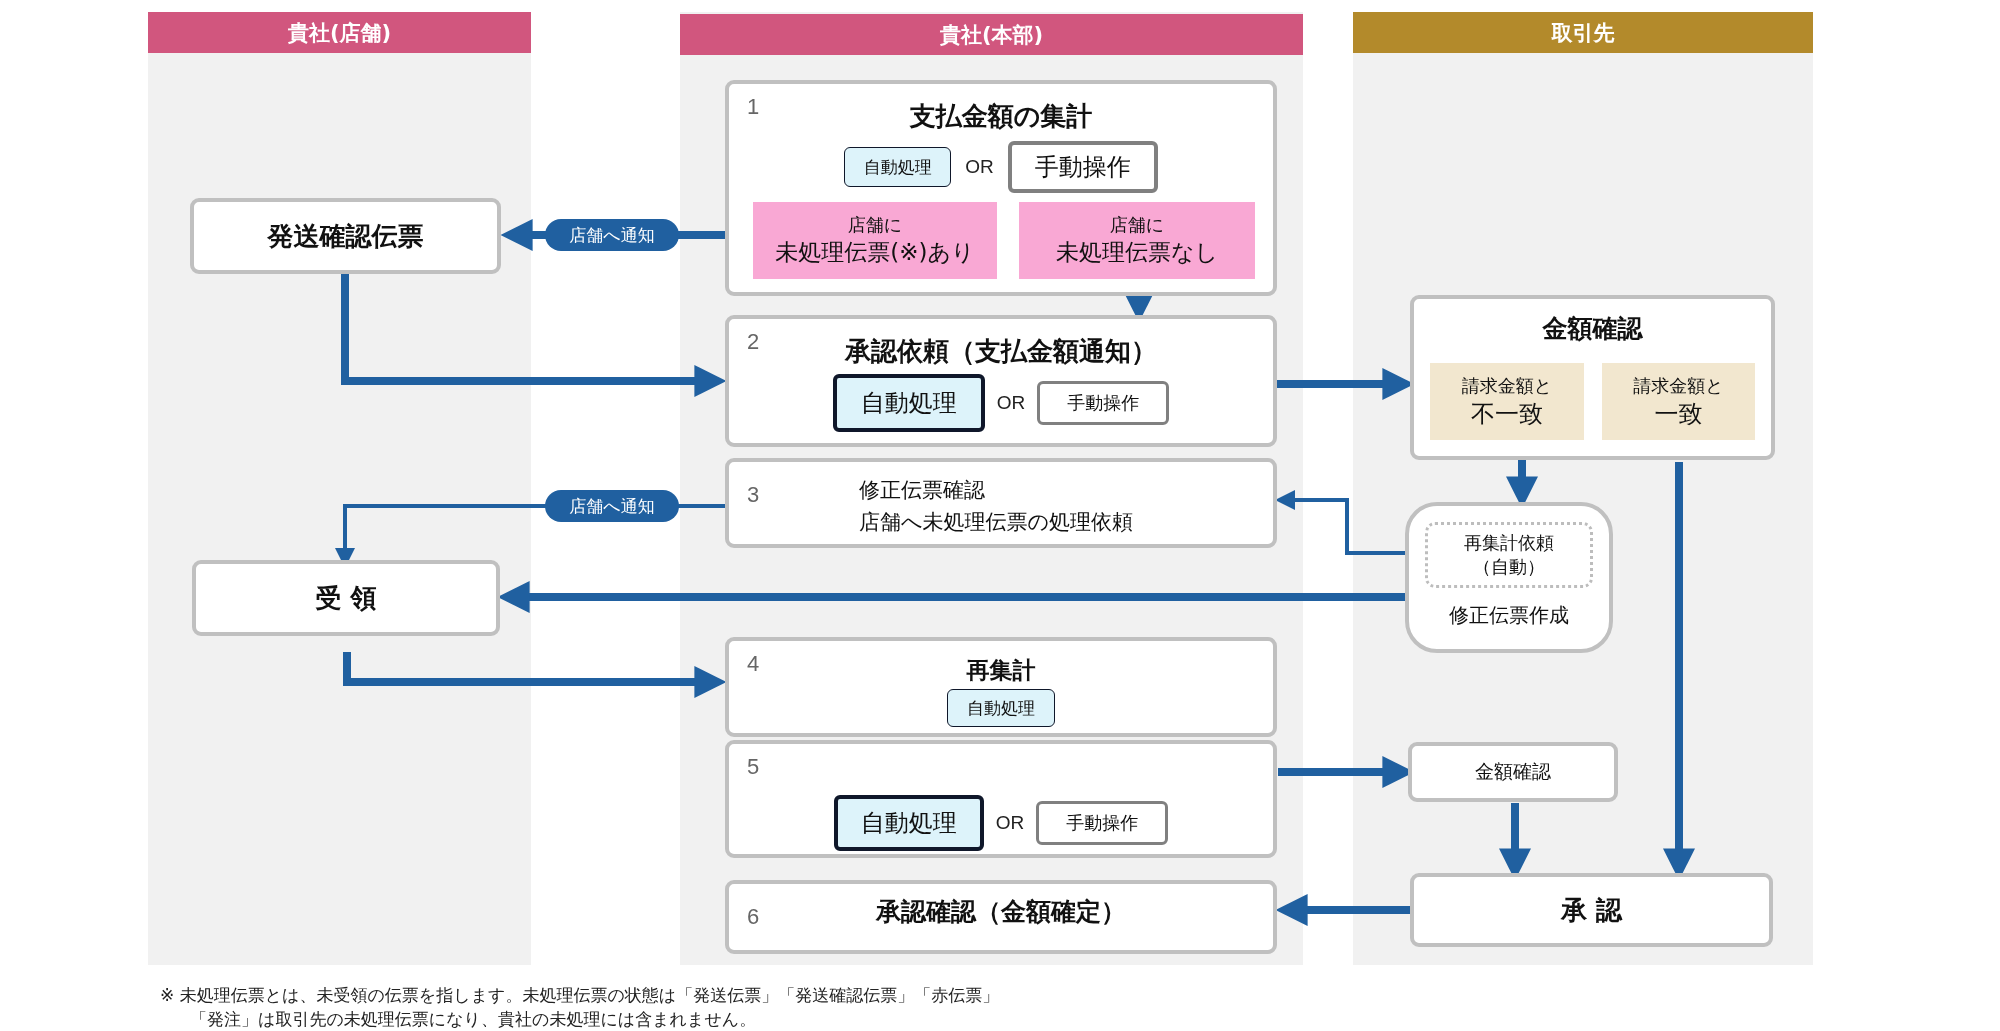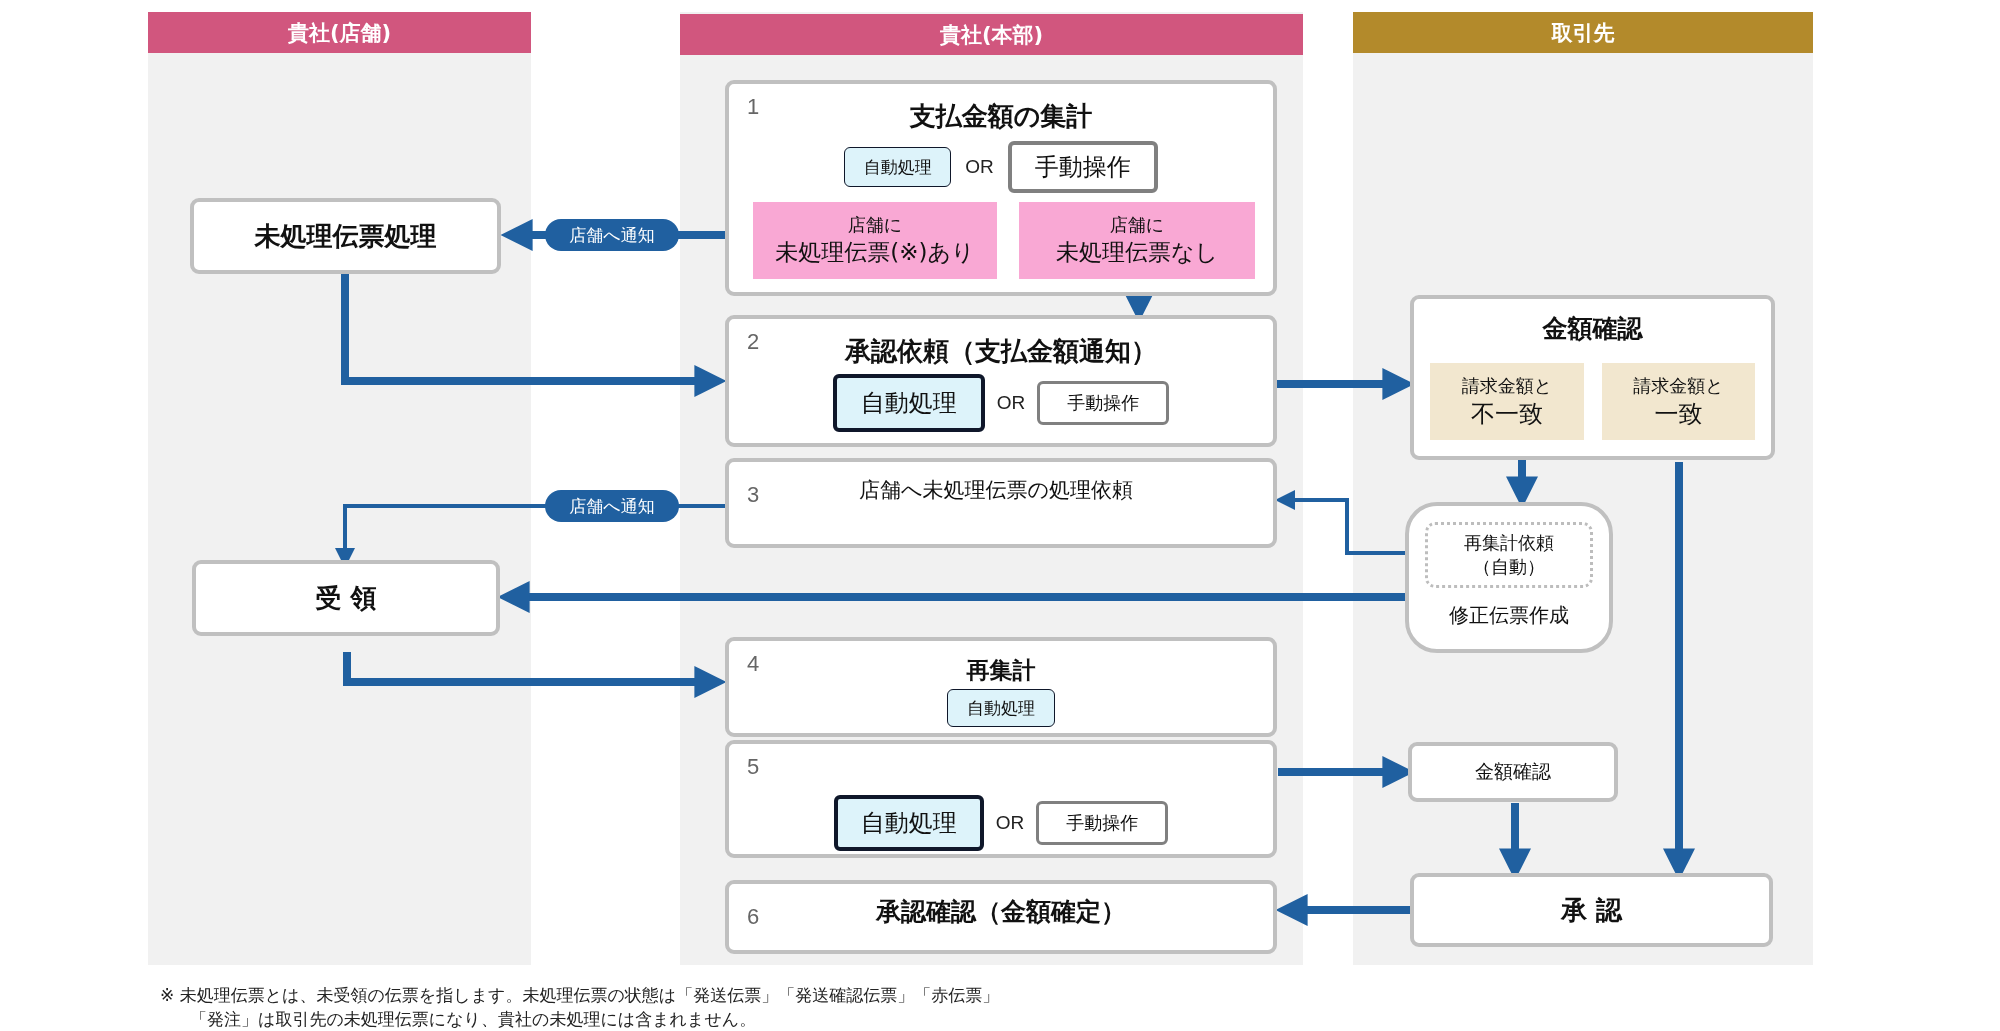--- a/index.html
+++ b/index.html
@@ -70,21 +70,21 @@
     <path d="M1679,462 L1679,866" stroke-width="8" marker-end="url(#ah)"></path>
 
     <path d="M1410,910 L1290,910" stroke-width="8" marker-end="url(#ah)"></path>
   </g>
 </svg>
 
 <div class="abs pill" style="left:545px; top:219px; width:134px; height:32px;">店舗へ通知</div>
 <div class="abs pill" style="left:545px; top:490px; width:134px; height:32px;">店舗へ通知</div>
 
 <div class="abs box center" style="left:190px; top:198px; width:311px; height:76px;">
-  <span class="title" style="font-size:26px;">未処理伝票処理</span>
+  <span class="title" style="font-size:26px;">発送確認伝票</span>
 </div>
 <div class="abs box center" style="left:192px; top:560px; width:308px; height:76px;">
   <span class="title" style="font-size:26px;">受 領</span>
 </div>
 
 <div class="abs box" style="left:725px; top:80px; width:552px; height:216px;">
   <span class="num">1</span>
   <div class="abs center title" style="left:0; top:14px; width:544px; height:36px; font-size:26px;">支払金額の集計</div>
   <div class="abs center" style="left:0; top:60px; width:544px; height:46px; gap:14px;">
     <span class="auto-chip" style="width:105px; height:38px; font-size:17px;">自動処理</span>
@@ -107,20 +107,21 @@
   <div class="abs center" style="left:0; top:58px; width:544px; height:52px; gap:12px;">
     <span class="auto-chip" style="width:144px; height:50px; font-size:24px; border-width:4px;">自動処理</span>
     <span class="or">OR</span>
     <span class="manual-chip" style="width:126px; height:38px; font-size:18px;">手動操作</span>
   </div>
 </div>
 
 <div class="abs box" style="left:725px; top:458px; width:552px; height:90px;">
   <span class="num" style="top:20px;">3</span>
   <div class="abs" style="left:130px; top:12px; font-size:21px; line-height:32px;">
+    <div>修正伝票確認</div>
     <div>店舗へ未処理伝票の処理依頼</div>
   </div>
 </div>
 
 <div class="abs box" style="left:725px; top:637px; width:552px; height:100px;">
   <span class="num">4</span>
   <div class="abs center title" style="left:0; top:14px; width:544px; height:30px; font-size:23px;">再集計</div>
   <div class="abs center" style="left:0; top:48px; width:544px; height:38px;">
     <span class="auto-chip" style="width:106px; height:36px; font-size:17px;">自動処理</span>
   </div>

